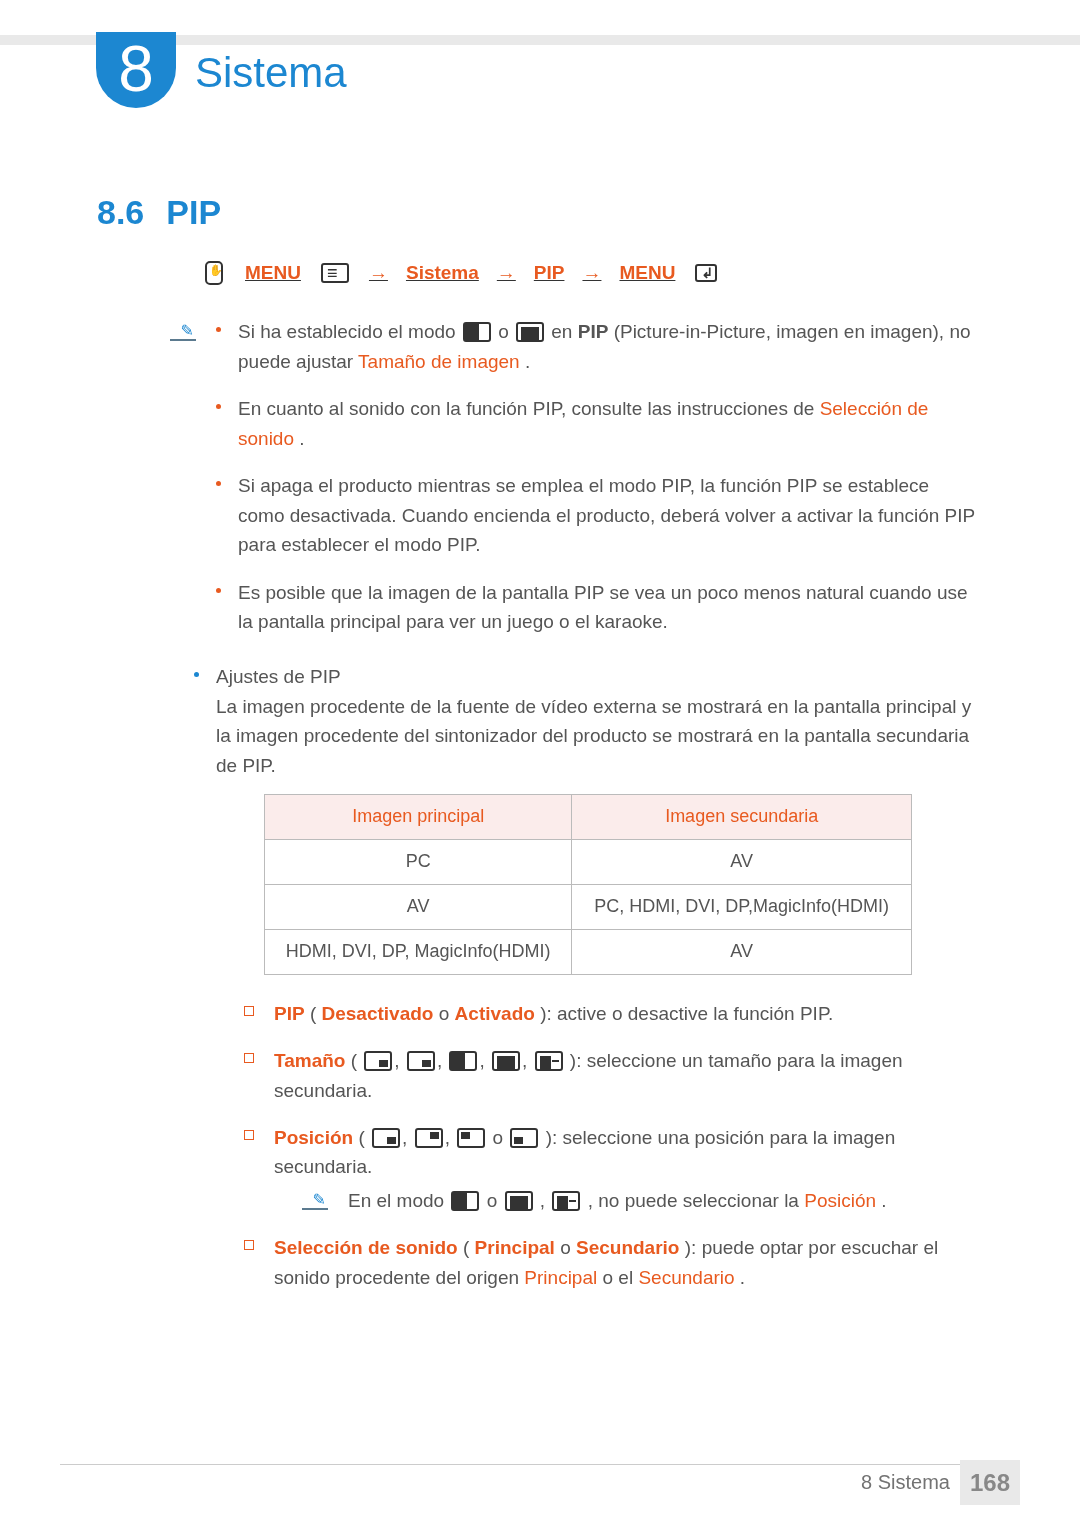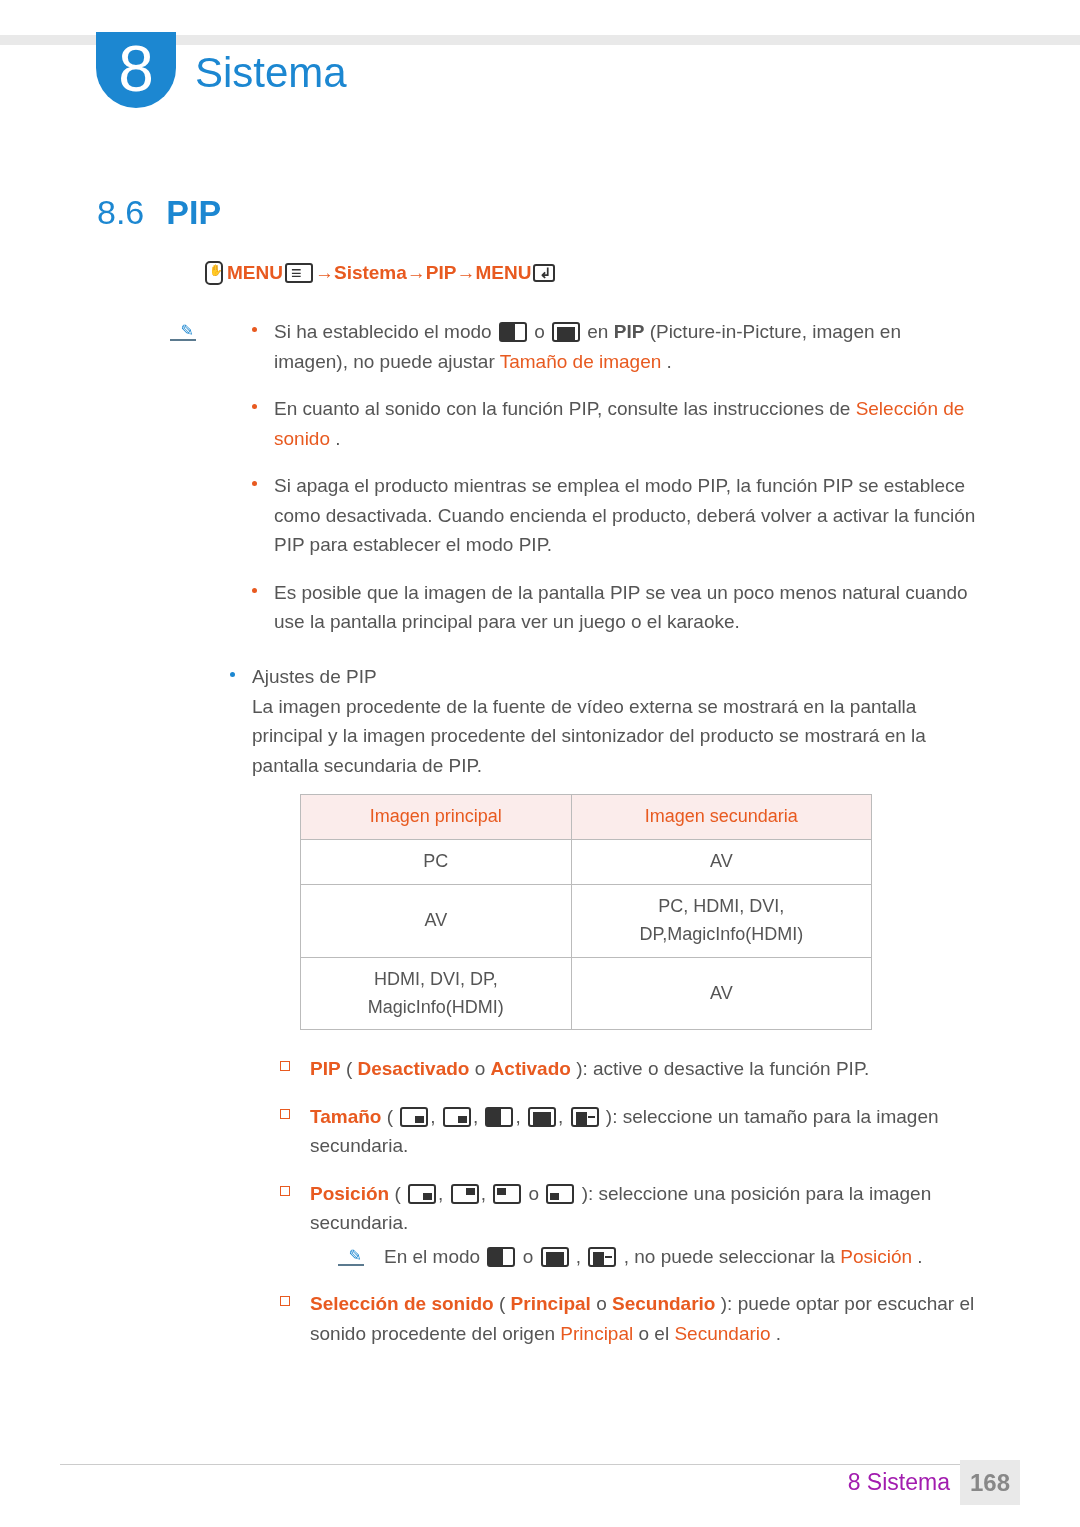--- a/index.html
+++ b/index.html
@@ -45,37 +45,38 @@
     font-weight: 400;
   }
   .section-row {
     position: absolute;
     top: 186px;
     left: 97px;
     display: flex;
     align-items: baseline;
     gap: 22px;
   }
-  .section-num { color: #1c87d1; font-size: 34px; font-weight: normal; }
+  .section-num { color: #1c87d1; font-size: 34px; font-weight: bold; }
   .section-title { color: #1c87d1; font-size: 34px; font-weight: bold; }
 
   .content {
     position: absolute;
     top: 258px;
     left: 170px;
     width: 810px;
   }
 
   .navpath {
     margin-left: 35px;
     display: flex;
     align-items: center;
-    gap: 0;
+    gap: 18px;
     font-weight: bold;
     margin-bottom: 30px;
+    text-decoration: underline;
   }
   .navpath span { color: #333; }
   .navpath .hl { color: #e85a20; }
   .navpath .arw { color: #e85a20; font-weight: bold; }
 
   .note-row {
     display: flex;
     align-items: flex-start;
     gap: 16px;
     margin-bottom: 8px;
@@ -92,21 +93,20 @@
     display: block;
     font-size: 16px;
     color: #1c87d1;
     text-align: right;
     padding-right: 2px;
   }
   ul.dot-list {
     list-style: none;
     padding-left: 0;
     flex: 1;
-    margin-left: 36px;
   }
   ul.dot-list > li {
     position: relative;
     padding-left: 26px;
     margin-bottom: 18px;
     color: #555;
   }
   ul.dot-list > li::before {
     content: "";
     position: absolute;
@@ -137,21 +137,21 @@
     content: "";
     position: absolute;
     left: 0; top: 7px;
     width: 8px; height: 8px;
     border: 1px solid #e85a20;
   }
 
   table.src {
     border-collapse: collapse;
     margin: 14px 0 24px 48px;
-    width: 572px;
+    width: 648px;
   }
   table.src th, table.src td {
     border: 1px solid #bbb;
     padding: 8px 10px;
     text-align: center;
     font-size: 18px;
   }
   table.src th {
     background: #fbeceb;
     color: #e85a20;
@@ -238,21 +238,21 @@
     background: #ccc;
   }
   .footer {
     position: absolute;
     right: 60px;
     bottom: 22px;
     display: flex;
     align-items: center;
     gap: 10px;
   }
-  .footer-label { color: #a21caf; font-size: 23px; }
+  .footer-label { color: #737373; font-size: 20px; }
   .footer-page {
     background: #e9e9e9;
     color: #888;
     font-weight: bold;
     font-size: 24px;
     padding: 4px 10px;
   }
 </style>
 </head>
 <body>

